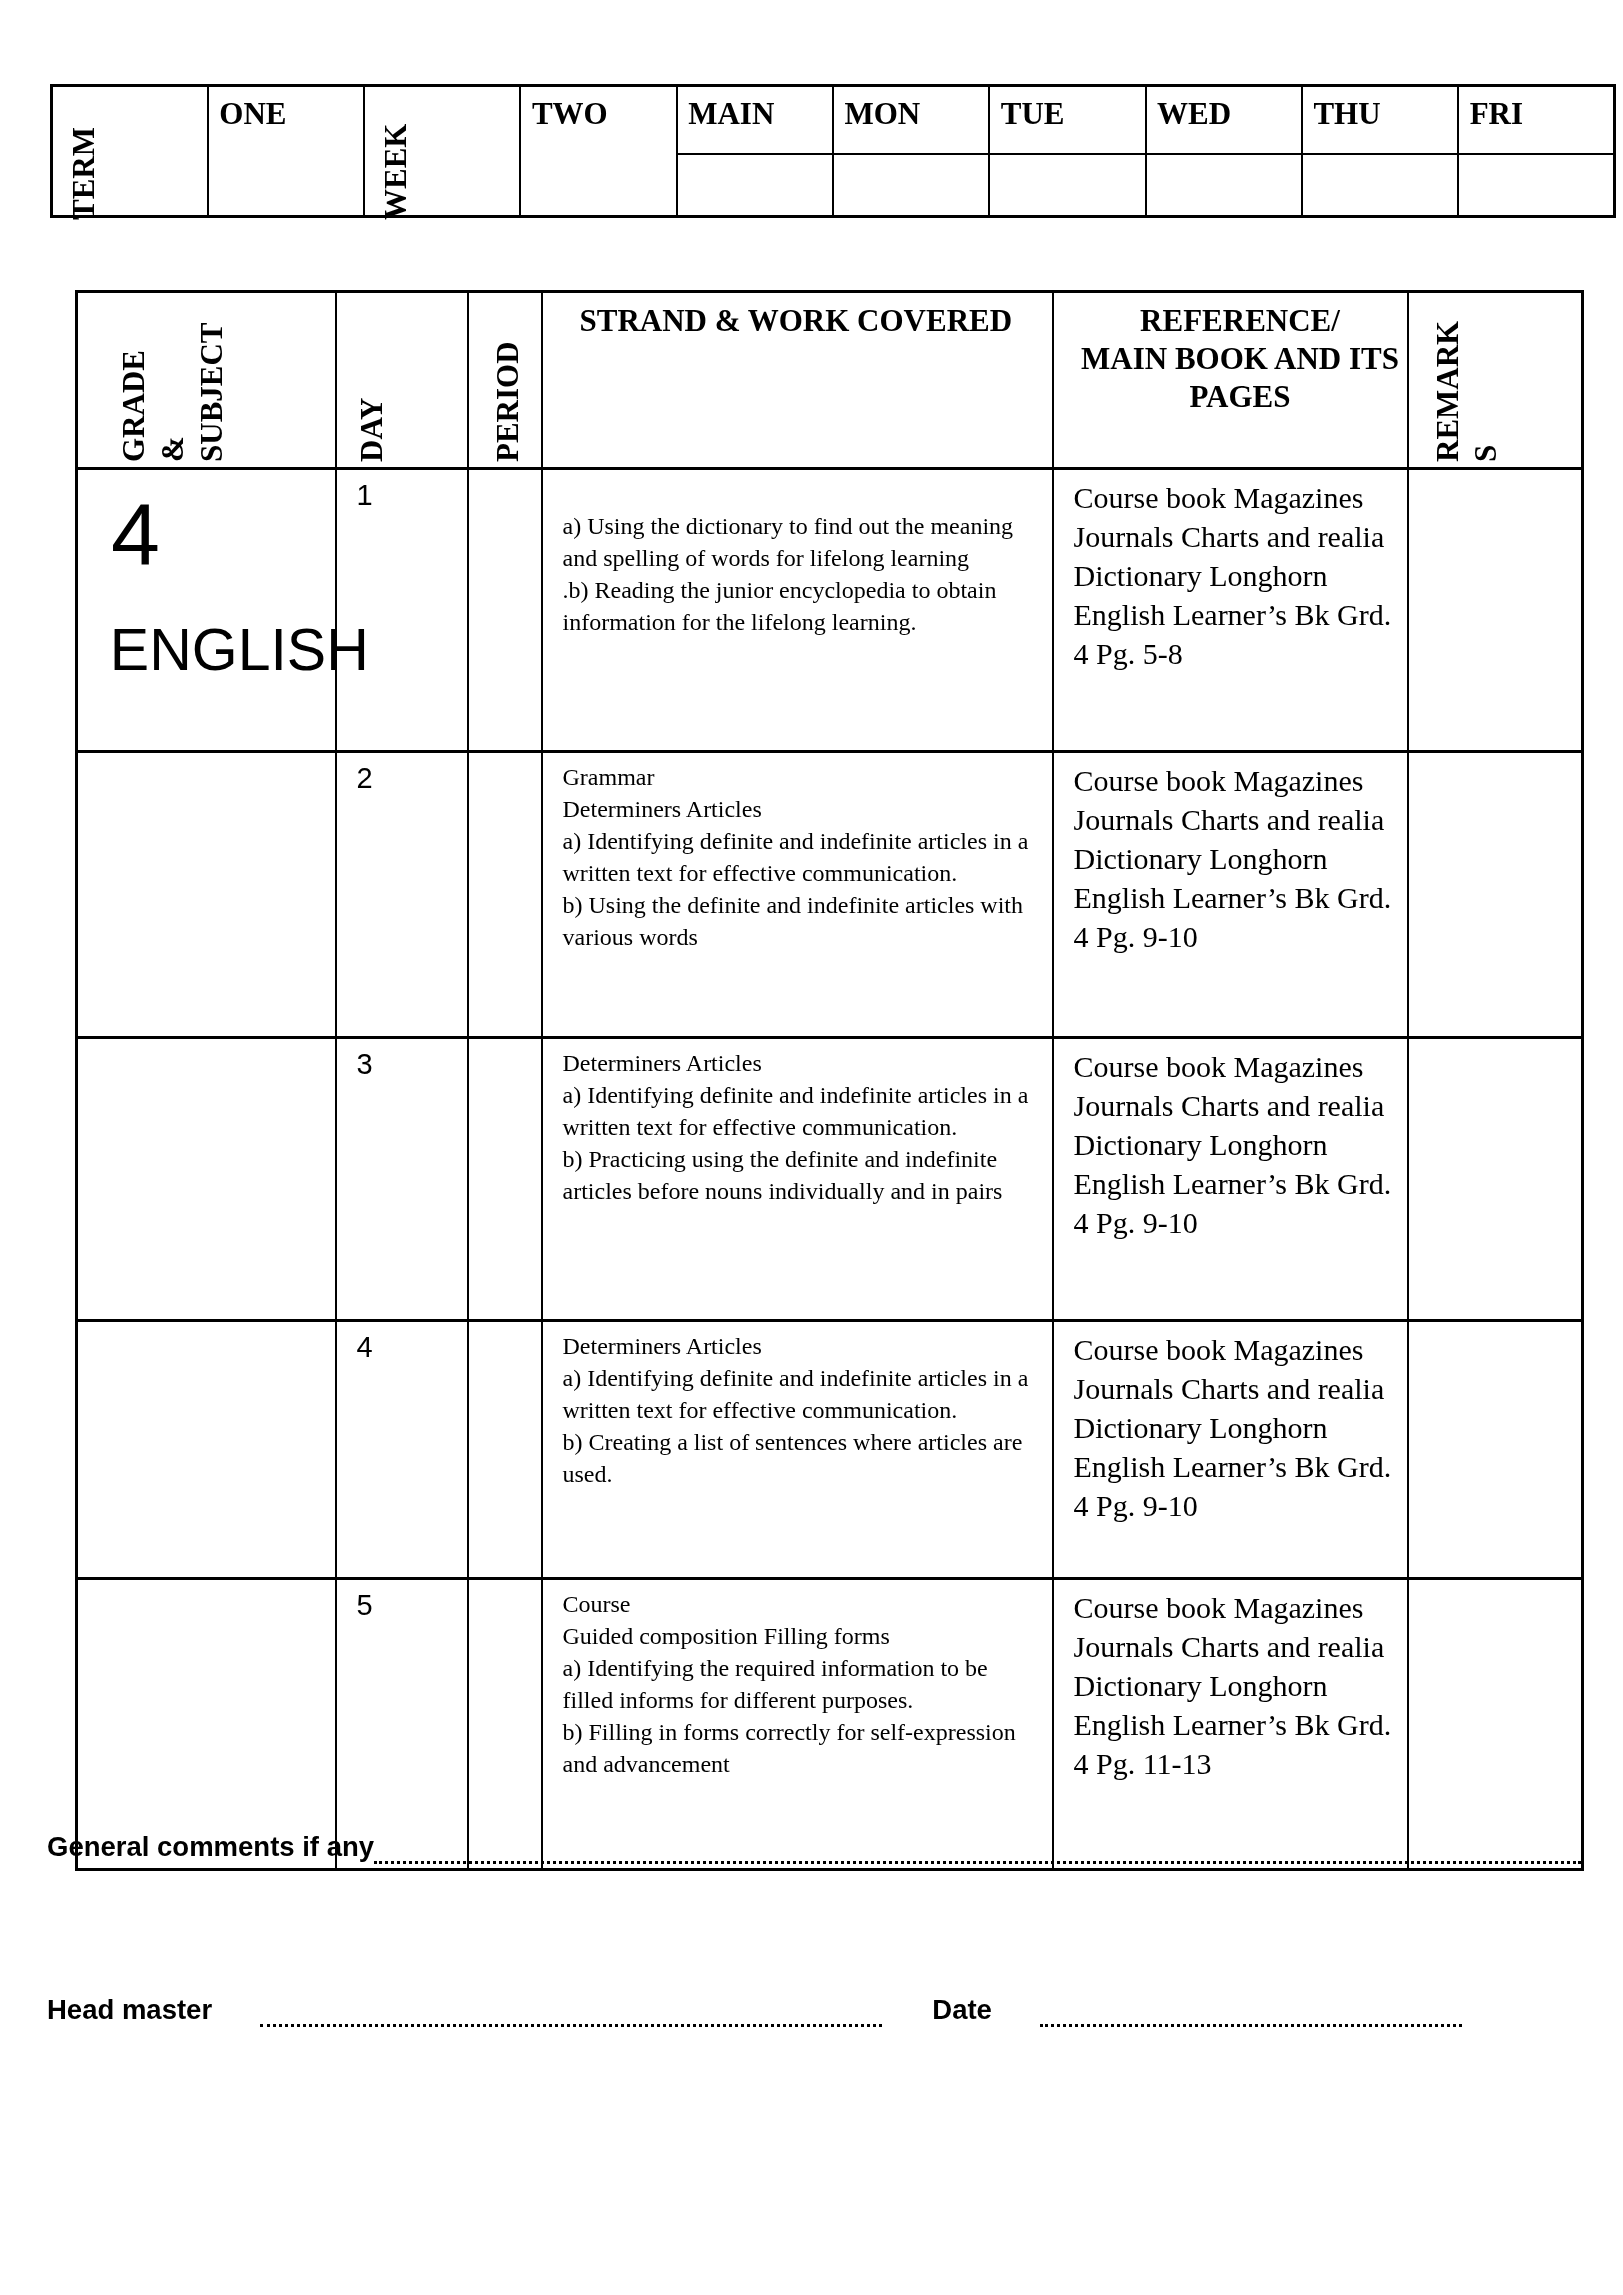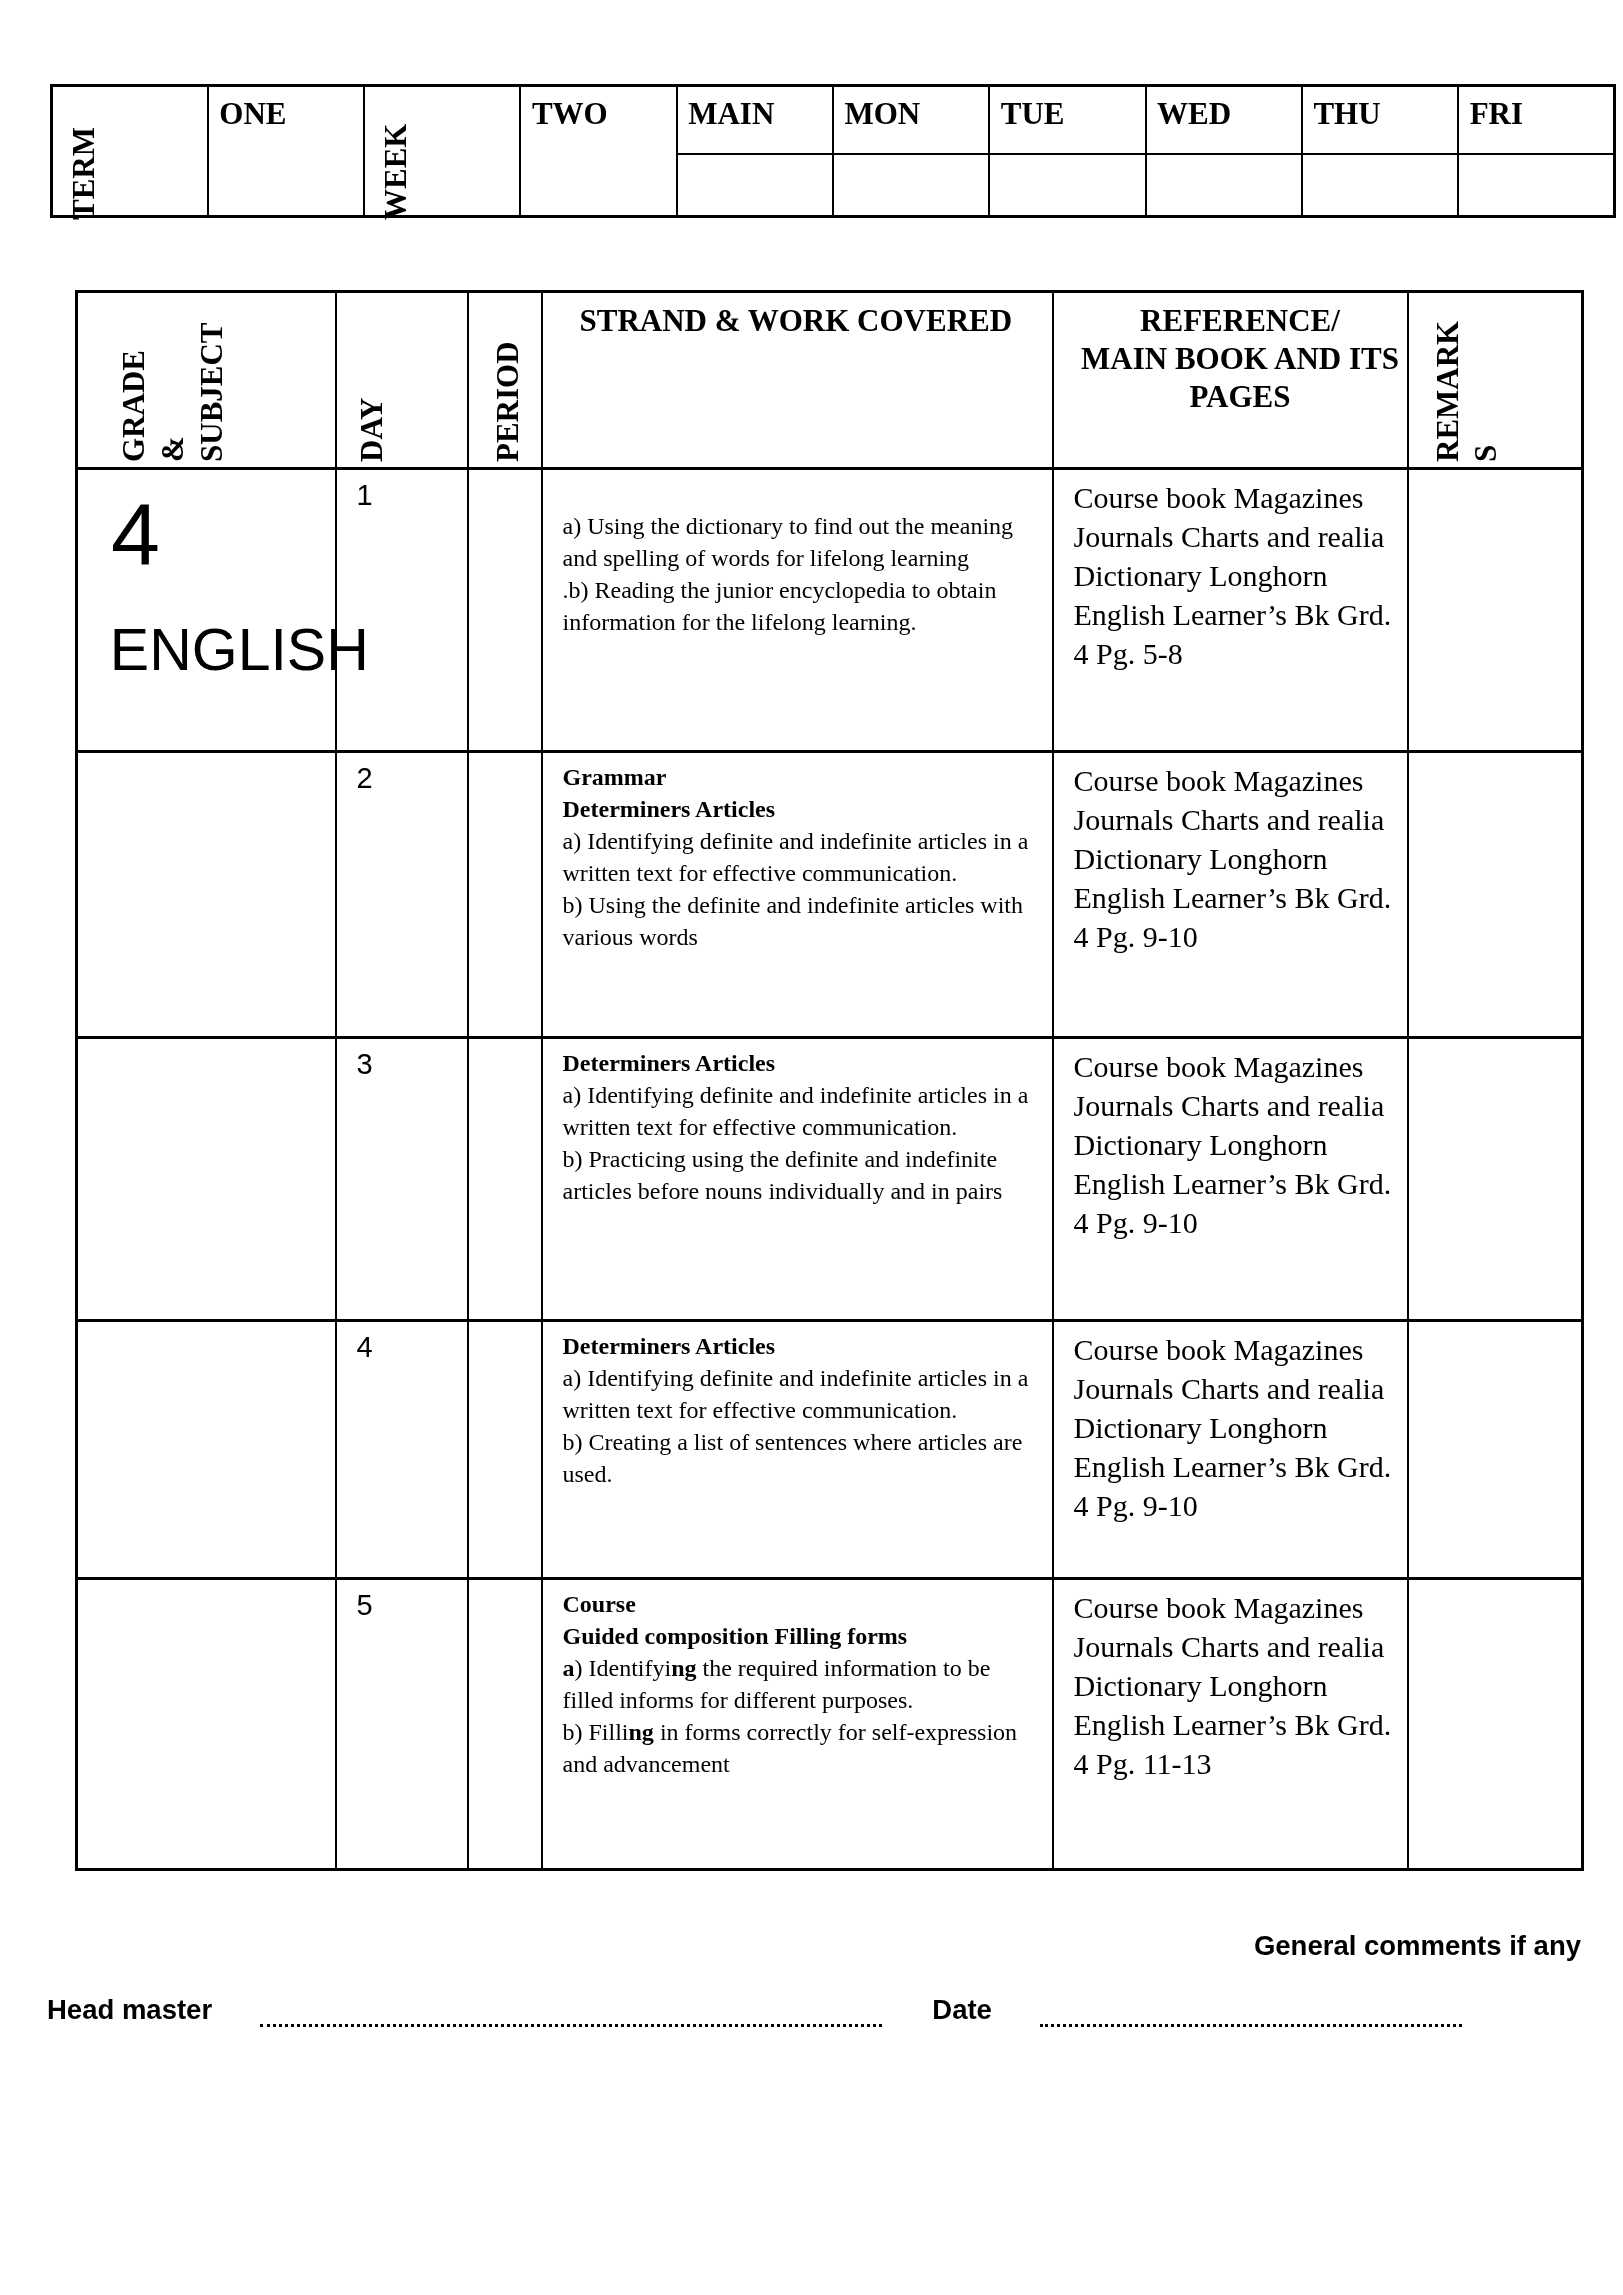--- a/index.html
+++ b/index.html
@@ -42,31 +42,31 @@
 
   .hdr-strand{font-weight:bold;font-size:31px;line-height:38px;padding:9.2px 0 0 17px;}
   .hdr-ref{font-weight:bold;font-size:31px;line-height:38px;text-align:center;
            padding-top:9.2px;white-space:pre-line;}
 
   
   .c-day{font-family:"Liberation Sans",sans-serif;font-size:29px;padding:9.2px 0 0 16.4px;}
   .c-strand{font-size:24px;line-height:32px;padding:7.9px 9.8px 0 16.4px;}
   .c-ref{font-size:30px;line-height:39px;padding:7.9px 9.8px 0 16.4px;}
   .para{margin:0;}
-  .b{font-weight:bold;}
+  .b{font-weight:normal;}
 
   .grade-number{font-family:"Liberation Sans",sans-serif;font-size:88px;line-height:105px;
                 margin:11.8px 0 0 13px;}
   .grade-subject{font-family:"Liberation Sans",sans-serif;font-size:59px;line-height:72px;
                  margin:27.5px 0 0 11.8px;white-space:nowrap;}
 
   
   .footer-line{position:absolute;left:47px;display:flex;align-items:flex-end;
                font-family:"Liberation Sans",sans-serif;font-weight:bold;font-size:27.5px;}
-  .footer-line1{top:1929px;width:1534px;flex-direction:column;}
+  .footer-line1{top:1830px;width:1534px;}
   .footer-line2{top:1993px;width:1534px;gap:36px;}
   .flabel{white-space:nowrap;line-height:34px;}
   .leader{border-bottom:3.3px dotted #000;height:26px;}
   .leader.grow{flex:1;}
   .leader.w1{width:622px;margin-left:11.8px;}
   .leader.w2{width:422px;margin-left:11.8px;}
   .date-label{margin-left:14.4px;}
 </style>
 </head>
 <body>

